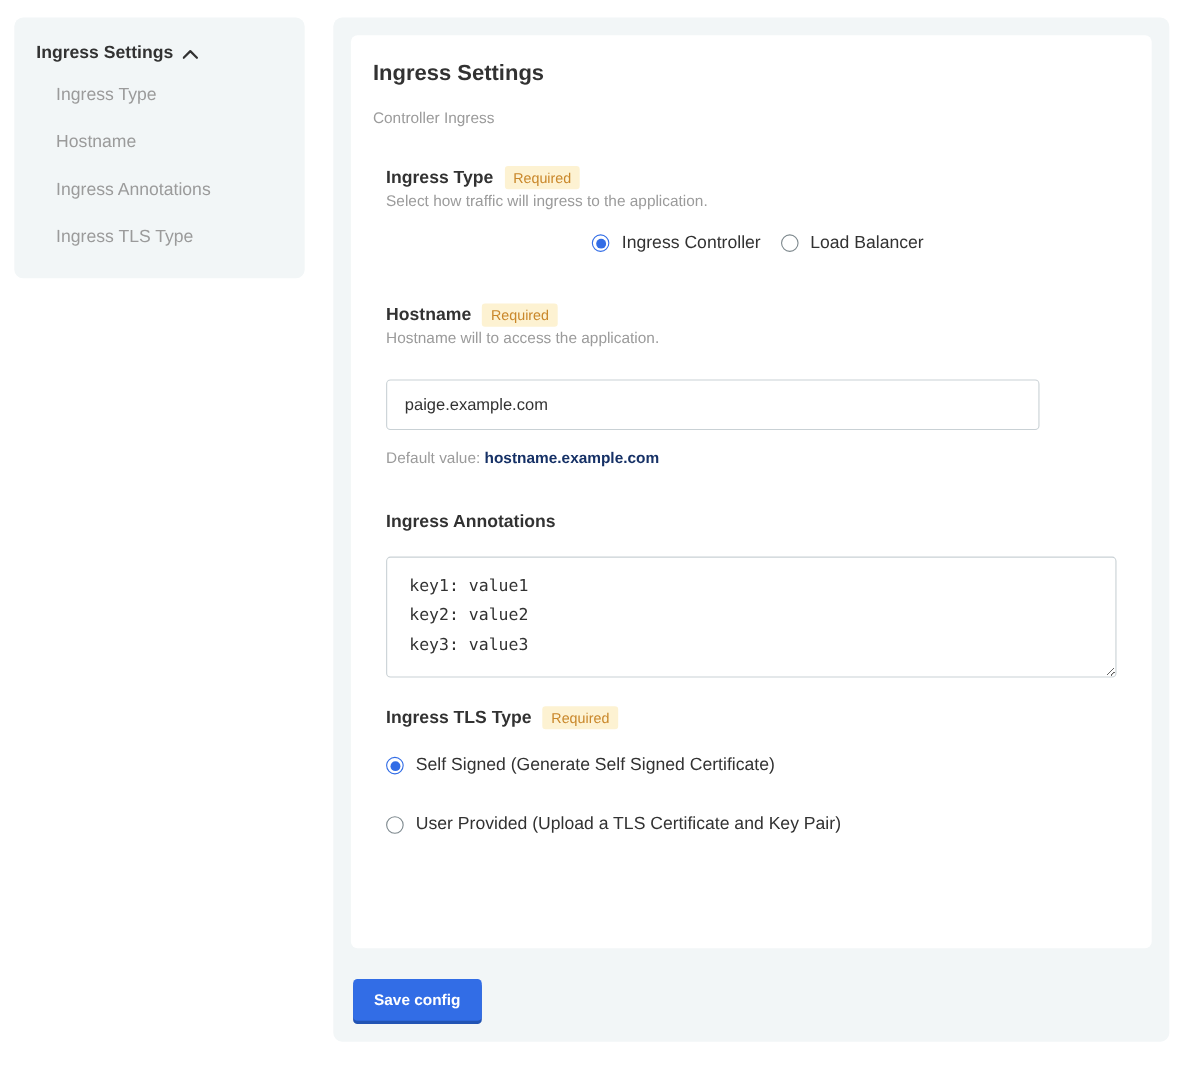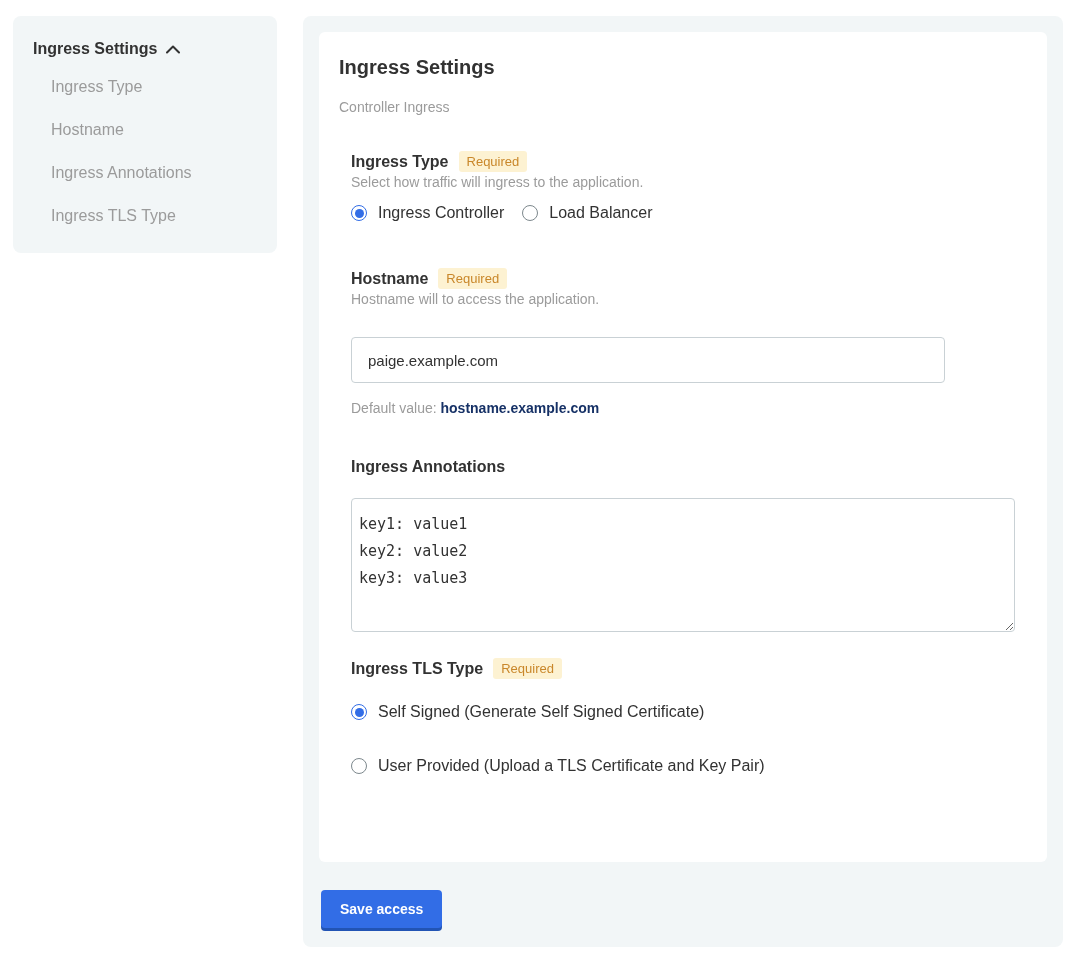--- a/index.html
+++ b/index.html
@@ -114,21 +114,22 @@
   .sec-ingress-type { margin-top: 36px; }
   .sec-hostname { margin-top: 46px; }
   .sec-annotations { margin-top: 42px; }
   .sec-tls { margin-top: 26px; }
 
   
   .radio-row-inline {
     display: flex;
     align-items: center;
     gap: 18px;
-    margin-top: 14px;
+    margin-top: 22px;
+    justify-content: center;
   }
   .radio-col {
     display: flex;
     flex-direction: column;
     gap: 36px;
     margin-top: 24px;
   }
   .radio-option {
     display: flex;
     align-items: center;
@@ -175,24 +176,24 @@
     font-size: 14px;
     color: var(--text_muted);
   }
   .default-line b {
     color: var(--default_value_color);
     font-weight: bold;
   }
   .annotations-textarea {
     margin-top: 22px;
     width: 664px;
-    height: 134px;
+    height: 110px;
     border: 1px solid var(--border_gray);
     border-radius: 4px;
-    padding: 12px 7px;
+    padding: 12px 20px;
     font-family: "DejaVu Sans Mono", monospace;
     font-size: 15px;
     line-height: 27px;
     color: var(--text_dark);
     resize: vertical;
     outline: none;
     display: block;
   }
 
   
@@ -289,14 +290,14 @@
         </div>
         <div class="radio-option">
           <span class="radio-circle"></span>
           <span class="radio-label">User Provided (Upload a TLS Certificate and Key Pair)</span>
         </div>
       </div>
     </div>
 
   </div>
 
-  <button class="save-button">Save access</button>
+  <button class="save-button">Save config</button>
 </div>
 
 </body></html>

